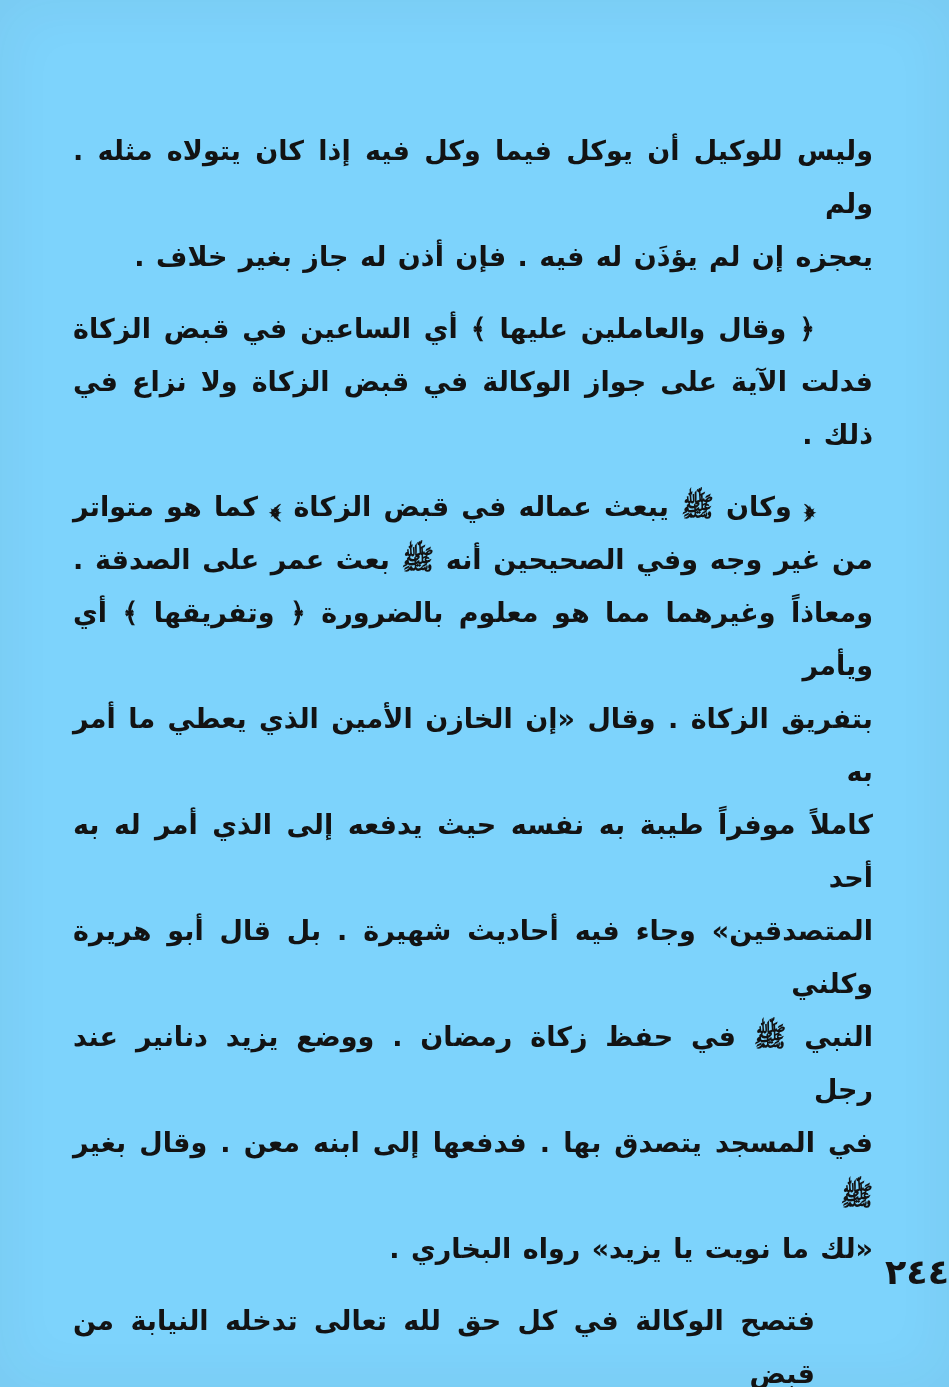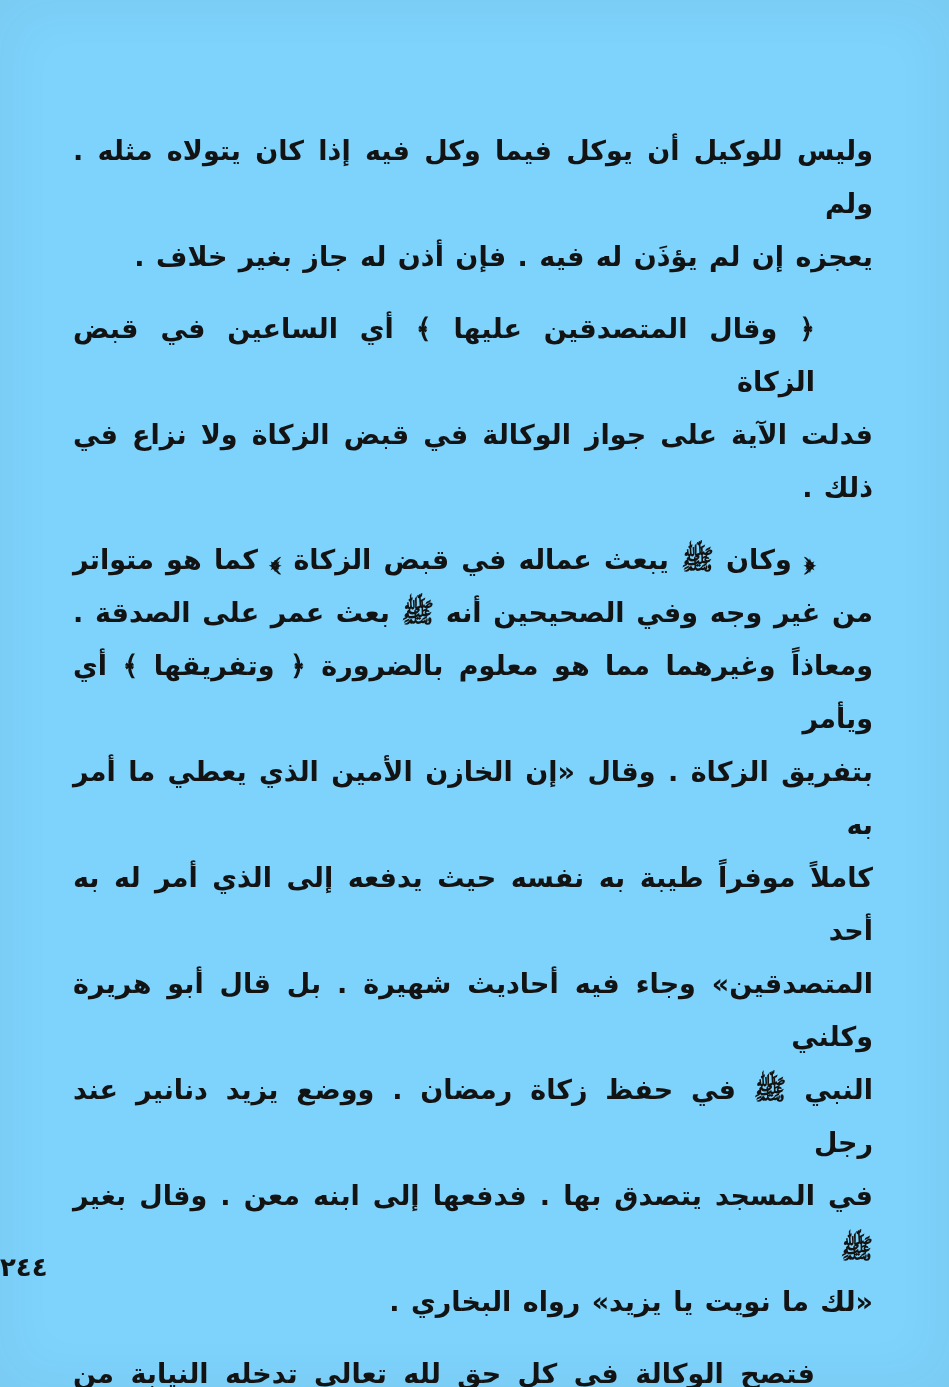--- a/index.html
+++ b/index.html
@@ -44,41 +44,41 @@
     padding-right: 58px;
   }
   .line.last {
     text-align-last: right;
   }
   .page-number {
     position: absolute;
     top: 1252px;
     left: 0;
     right: 0;
-    text-align: left;
+    text-align: right;
     color: #131313;
-    font-size: 26px;
+    font-size: 35px;
     font-weight: 700;
     letter-spacing: 4px;
   }
 </style>
 </head>
 <body>
 
 <div class="page">
 
   <div class="text-block">
 
     <div class="para">
       <div class="line">وليس للوكيل أن يوكل فيما وكل فيه إذا كان يتولاه مثله . ولم</div>
       <div class="line last">يعجزه إن لم يؤذَن له فيه . فإن أذن له جاز بغير خلاف .</div>
     </div>
 
     <div class="para">
-      <div class="line indent">﴿ وقال المتصدقين عليها ﴾ أي الساعين في قبض الزكاة</div>
+      <div class="line indent">﴿ وقال والعاملين عليها ﴾ أي الساعين في قبض الزكاة</div>
       <div class="line last">فدلت الآية على جواز الوكالة في قبض الزكاة ولا نزاع في ذلك .</div>
     </div>
 
     <div class="para">
       <div class="line indent">﴿ وكان ﷺ يبعث عماله في قبض الزكاة ﴾ كما هو متواتر</div>
       <div class="line">من غير وجه وفي الصحيحين أنه ﷺ بعث عمر على الصدقة .</div>
       <div class="line">ومعاذاً وغيرهما مما هو معلوم بالضرورة ﴿ وتفريقها ﴾ أي ويأمر</div>
       <div class="line">بتفريق الزكاة . وقال «إن الخازن الأمين الذي يعطي ما أمر به</div>
       <div class="line">كاملاً موفراً طيبة به نفسه حيث يدفعه إلى الذي أمر له به أحد</div>
       <div class="line">المتصدقين» وجاء فيه أحاديث شهيرة . بل قال أبو هريرة وكلني</div>

